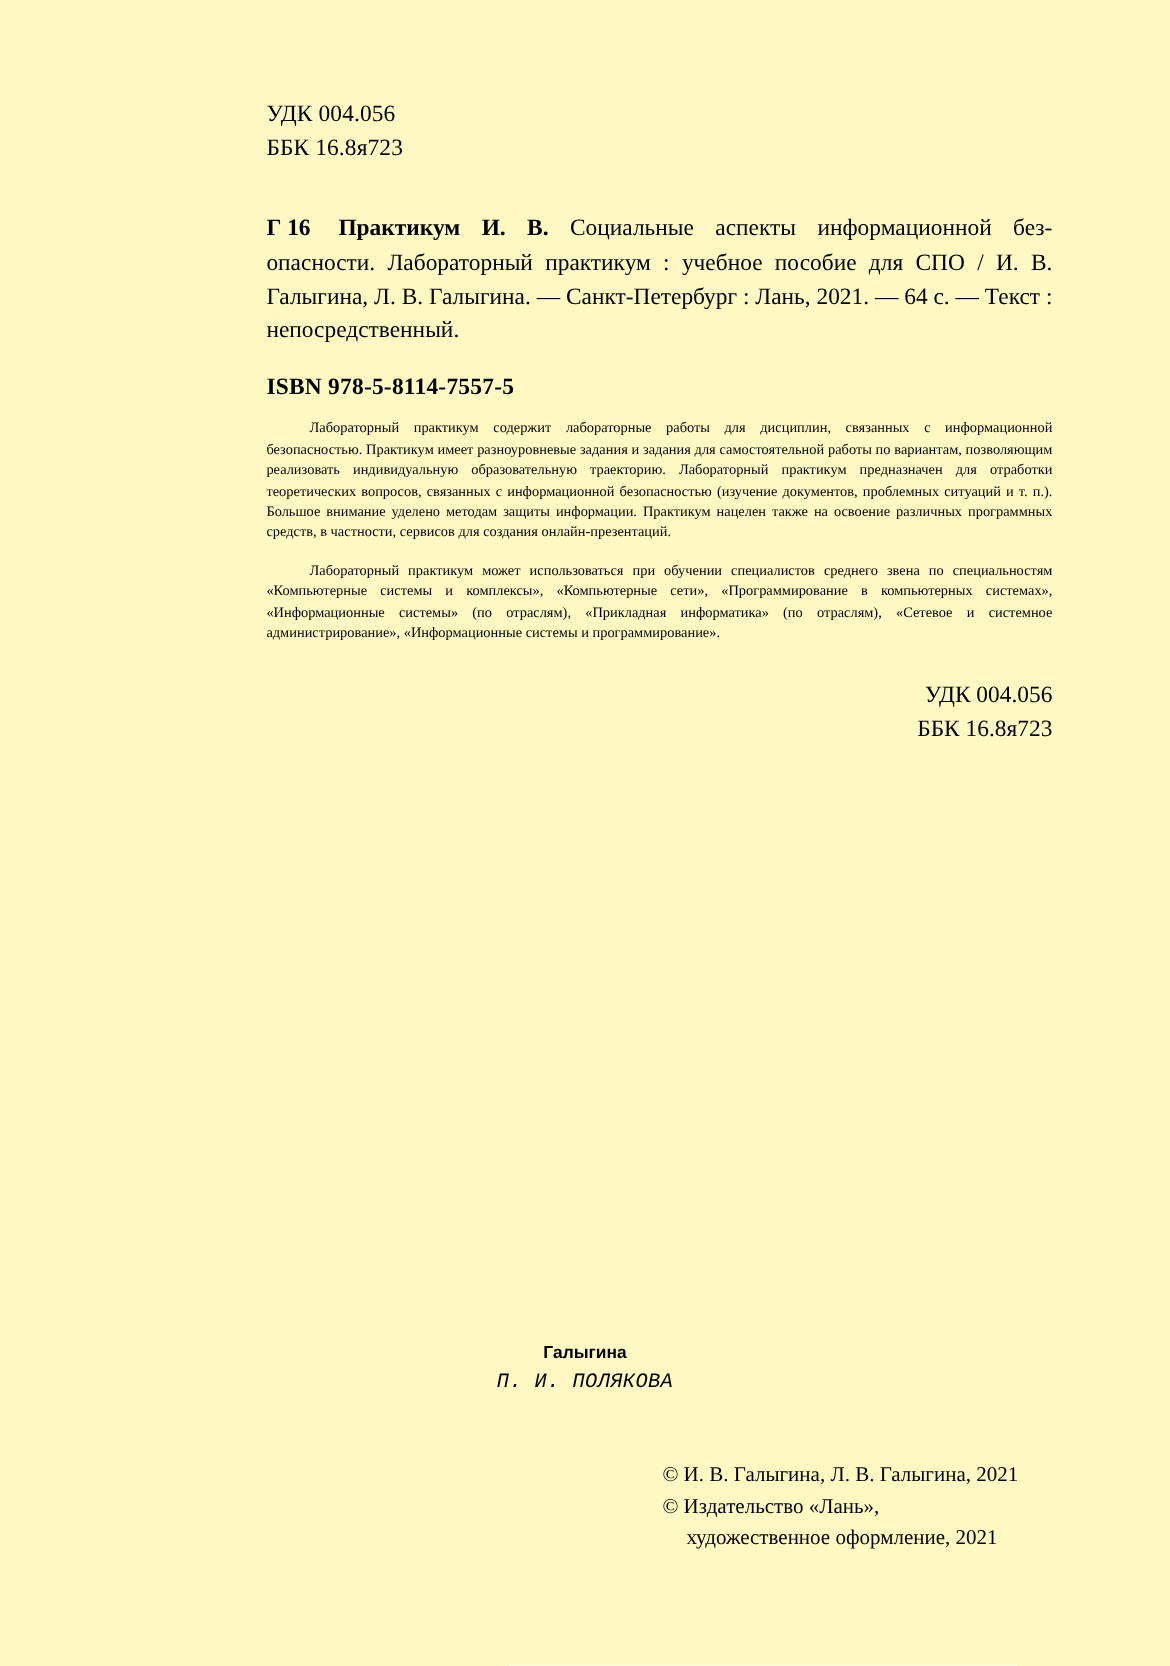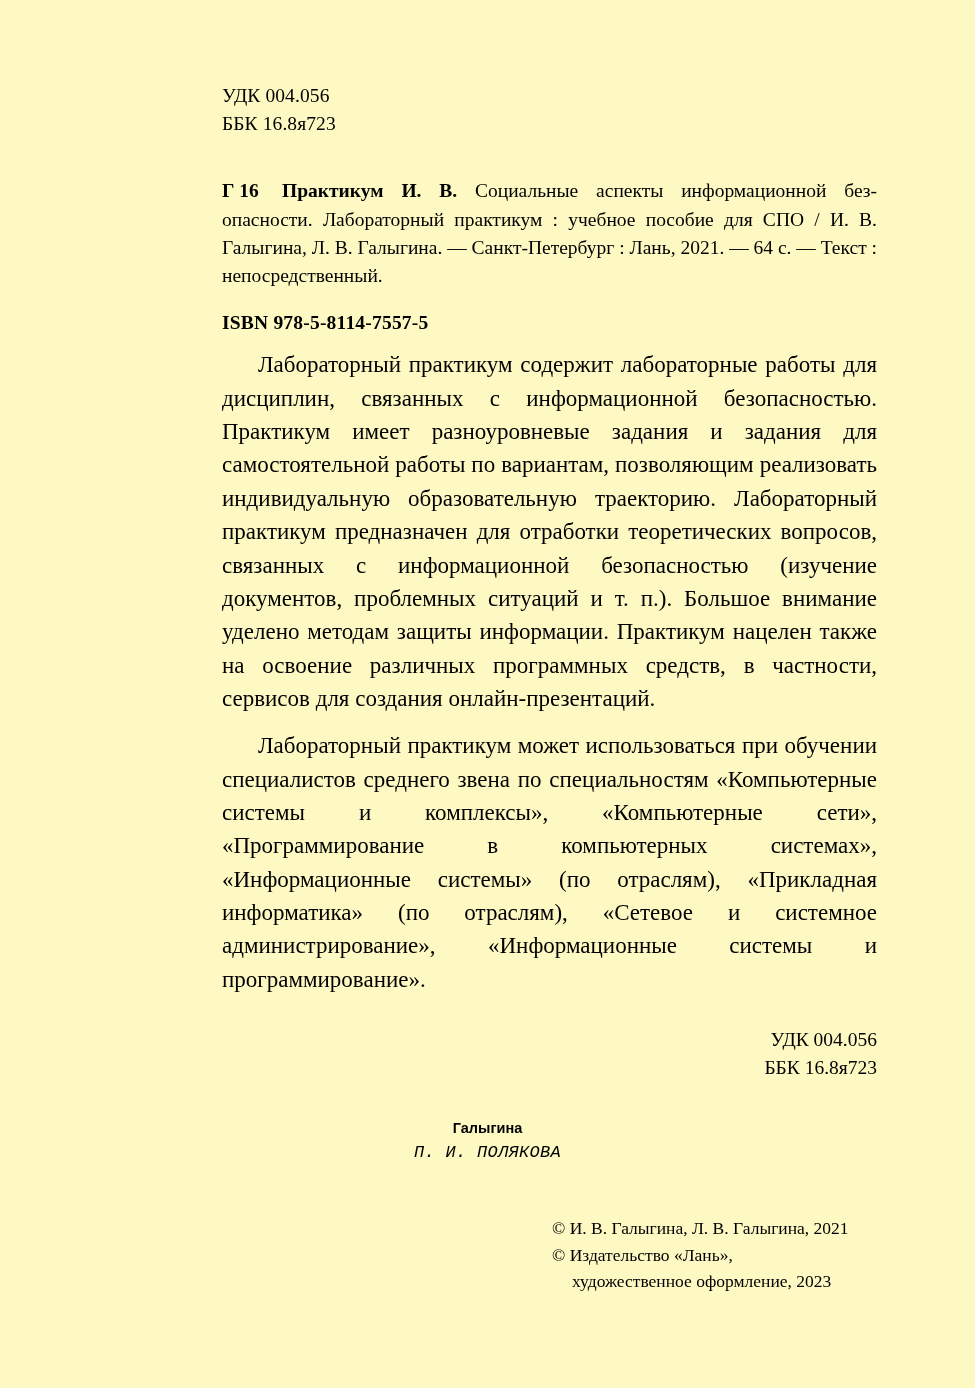--- a/index.html
+++ b/index.html
@@ -48,21 +48,21 @@
 
   .isbn {
     margin-top: 22px;
     font-size: 19.5px;
     font-weight: bold;
     letter-spacing: 0.2px;
   }
 
   .para {
     margin-top: 14px;
-    font-size: 23px;
+    font-size: 12px;
     line-height: 1.45;
     text-align: justify;
     text-justify: inter-word;
     text-indent: 36px;
     hyphens: manual;
   }
 
   .udk-bottom {
     margin-top: 30px;
     text-align: right;
@@ -132,16 +132,16 @@
   </div>
 
   <div class="cover-credit">
     <div class="label">Галыгина</div>
     <div class="name">П. И. ПОЛЯКОВА</div>
   </div>
 
   <div class="copyright">
     <div>© И. В. Галыгина, Л. В. Галыгина, 2021</div>
     <div>© Издательство «Лань»,</div>
-    <div class="indent">художественное оформление, 2023</div>
+    <div class="indent">художественное оформление, 2021</div>
   </div>
 
 </div>
 
 </body></html>

